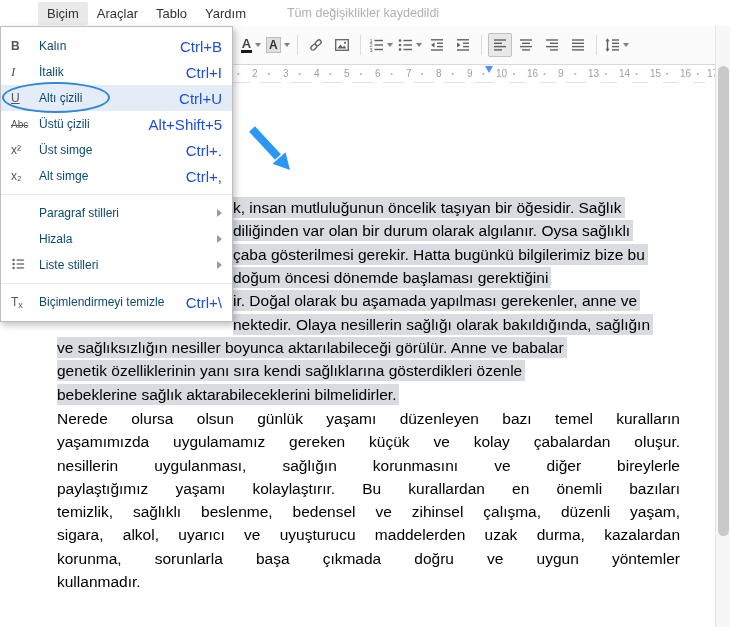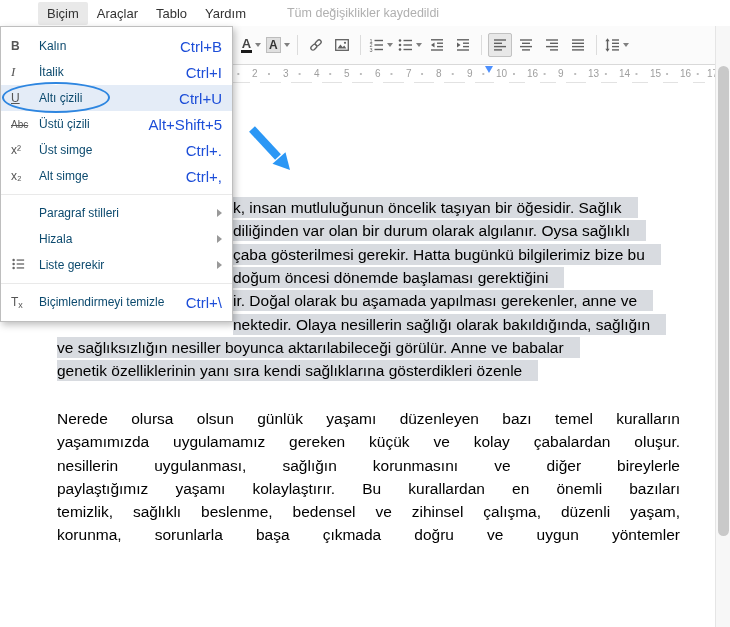--- a/index.html
+++ b/index.html
@@ -26,21 +26,21 @@
   .ruler { position:absolute; top:65px; left:0; right:15px; height:18px; background:#fff; border-bottom:1px solid #e2e2e2; z-index:10;
            background-image:radial-gradient(circle,#bdbdbd 1px,transparent 1.2px); background-size:15.32px 18px; background-position:1px 0; }
   .rnum { position:absolute; top:0; height:18px; line-height:18px; font-size:10px; color:#9e9e9e; background:#fff; padding:0 2px; }
   .ruler-marker { position:absolute; left:485px; top:1px; width:0; height:0; border-left:4px solid transparent; border-right:4px solid transparent; border-top:7px solid #4d90fe; }
 
   
   .document { position:absolute; top:83px; left:0; right:15px; bottom:0; background:#fff; overflow:hidden; font-size:15.5px; color:#000; z-index:5; }
   .docline { position:absolute; height:23px; line-height:23px; white-space:nowrap; }
   .docline.clipped { left:233px; }
   .docline.full { left:57px; }
-  .sel { background:#d8dbe0; padding:2px 16px 2px 0; }
+  .sel { background:#d8dbe0; padding:2px 3px 2px 0; }
   .p2 { position:absolute; left:57px; top:324px; width:623px; line-height:23.3px; }
   .p2line { text-align:justify; text-align-last:justify; }
   .p2line.first { padding-left:30px; }
   .p2line.last { text-align:left; text-align-last:left; }
 
   
   .dropdown { position:absolute; top:26px; left:0; width:233px; background:#fff; border:1px solid #bebebe; box-shadow:2px 3px 7px rgba(0,0,0,0.25); padding:6px 0; z-index:100; }
   .mrow { display:flex; align-items:center; height:26px; padding:0 10px 0 10px; cursor:default; }
   .mrow.hl { background:#e4ecf7; }
   .micon { width:28px; font-size:12px; color:#555; flex:none; }
@@ -233,28 +233,31 @@
 
   <div class="document">
     <div class="docline clipped" style="top:113px"><span class="sel">k, insan mutluluğunun öncelik taşıyan bir öğesidir. Sağlık</span></div>
     <div class="docline clipped" style="top:136px"><span class="sel">diliğinden var olan bir durum olarak algılanır. Oysa sağlıklı</span></div>
     <div class="docline clipped" style="top:183px"><span class="sel">doğum öncesi dönemde başlaması gerektiğini</span></div>
     <div class="docline clipped" style="top:160px"><span class="sel">çaba gösterilmesi gerekir. Hatta bugünkü bilgilerimiz bize bu</span></div>
     <div class="docline clipped" style="top:206px"><span class="sel">ir. Doğal olarak bu aşamada yapılması gerekenler, anne ve</span></div>
     <div class="docline clipped" style="top:230px"><span class="sel">nektedir. Olaya nesillerin sağlığı olarak bakıldığında, sağlığın</span></div>
     <div class="docline full" style="top:253px"><span class="sel">ve sağlıksızlığın nesiller boyunca aktarılabileceği görülür. Anne ve babalar</span></div>
     <div class="docline full" style="top:276px"><span class="sel">genetik özelliklerinin yanı sıra kendi sağlıklarına gösterdikleri özenle</span></div>
+    <div class="docline full" style="top:300px"><span class="sel">bebeklerine sağlık aktarabileceklerini bilmelidirler.</span></div>
 
     <div class="p2">
       <div class="p2line">Nerede olursa olsun günlük yaşamı düzenleyen bazı temel kuralların</div>
       <div class="p2line">yaşamımızda  uygulamamız gereken küçük ve kolay çabalardan oluşur.</div>
       <div class="p2line">nesillerin uygulanması, sağlığın korunmasını ve diğer bireylerle</div>
       <div class="p2line">paylaştığımız yaşamı kolaylaştırır. Bu kurallardan en önemli bazıları</div>
       <div class="p2line">temizlik, sağlıklı beslenme, bedensel ve zihinsel çalışma, düzenli yaşam,</div>
+      <div class="p2line">sigara, alkol, uyarıcı ve uyuşturucu maddelerden uzak durma, kazalardan</div>
       <div class="p2line">korunma, sorunlarla başa çıkmada doğru ve uygun yöntemler</div>
+      <div class="p2line last">kullanmadır.</div>
     </div>
   </div>
 
   <div class="dropdown">
     <div class="mrow">
       <span class="micon b">B</span>
       <span class="mlabel">Kalın</span>
       <span class="mshortcut">Ctrl+B</span>
     </div>
     <div class="mrow">
@@ -299,21 +302,21 @@
           <g stroke="#666" stroke-width="1.5">
               <path d="M6.5 3.5 H15"></path>
               <path d="M6.5 8 H15"></path>
               <path d="M6.5 12.5 H15"></path>
             </g>
           <circle cx="3" cy="3.5" r="1.4" fill="#666"></circle>
             <circle cx="3" cy="8" r="1.4" fill="#666"></circle>
             <circle cx="3" cy="12.5" r="1.4" fill="#666"></circle>
         </svg>
       </span>
-      <span class="mlabel">Liste gerekir</span>
+      <span class="mlabel">Liste stilleri</span>
       <span class="subarrow"></span>
     </div>
     <div class="msep"></div>
     <div class="mrow">
       <span class="micon"><span>T</span><span class="tx-sub">x</span></span>
       <span class="mlabel">Biçimlendirmeyi temizle</span>
       <span class="mshortcut">Ctrl+\</span>
     </div>
   </div>
 

